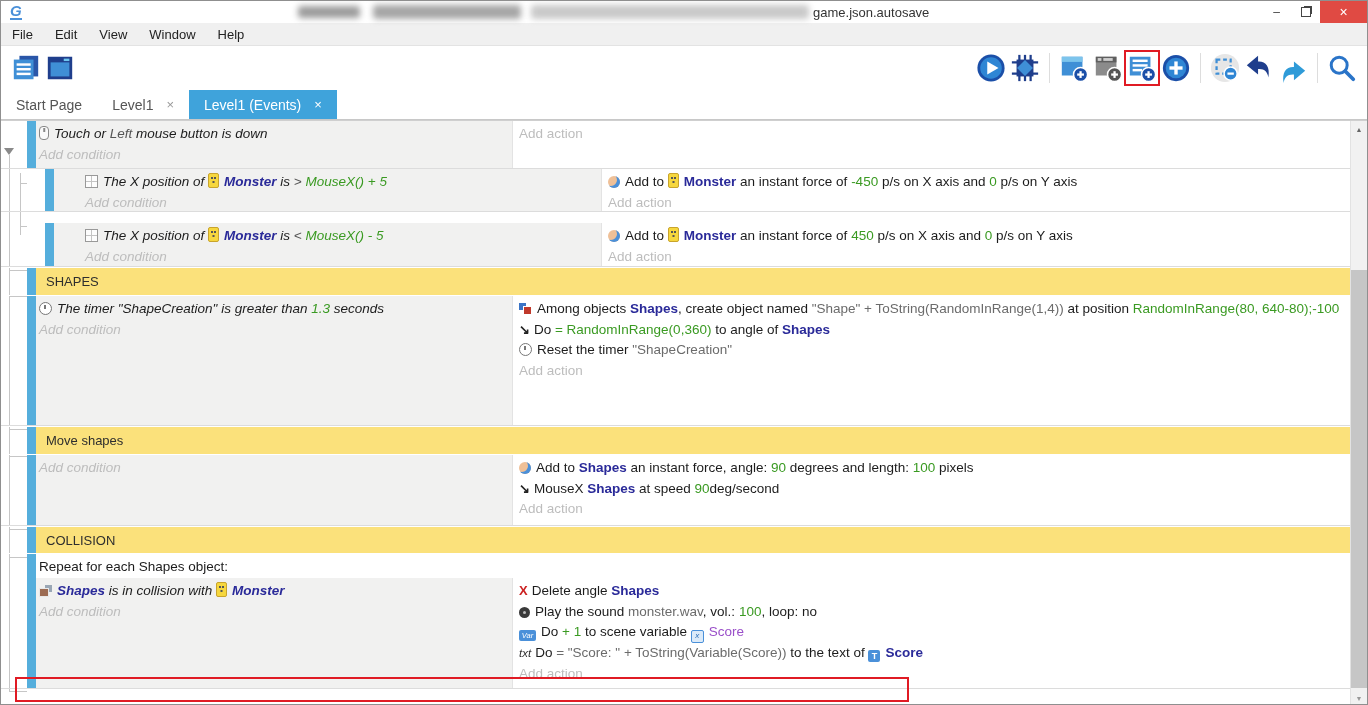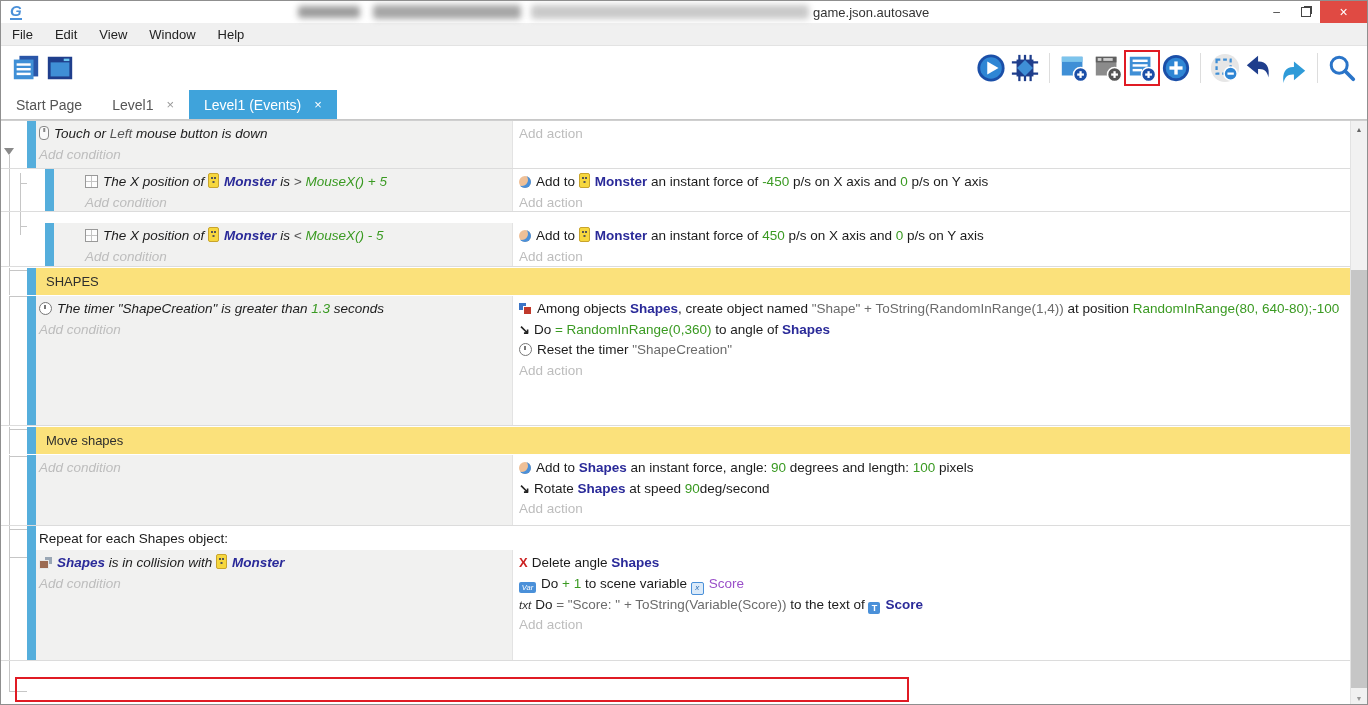--- a/index.html
+++ b/index.html
@@ -35,21 +35,21 @@
   
   .events{position:relative;height:586px;border-top:1px solid #cfcfcf;background:#fff;box-sizing:border-box;}
   .rows{position:absolute;left:0;top:0;right:17px;bottom:0;display:flex;flex-direction:column;overflow:hidden;}
   .row{display:flex;box-sizing:border-box;flex:none;}
   .row.ev{border-bottom:1px solid #dcdcdc;}
   .rail{width:26px;flex:none;}
   .ind{width:18px;flex:none;background:#fff;}
   .bar{width:9px;flex:none;background:#55aedc;}
   .cond{flex:none;background:#f1f1f0;padding:3px 6px 0 3px;box-sizing:border-box;border-right:1px solid #e3e3e3;font-style:italic;}
   .w1{width:477px;}
-  .w2{width:459px;padding-left:31px;}
+  .w2{width:548px;padding-left:31px;}
   .act{flex:1;background:#fff;padding:3px 10px 0 6px;box-sizing:border-box;}
   .line{line-height:20.5px;font-size:13.5px;color:#1c1c1c;}
   .ph{color:#bdbdbd;}
   .t-param{color:#555;}
   .t-expr{color:#3a9a22;}
   .t-obj{color:#2a2a99;font-weight:bold;}
   .t-str{color:#6b6b6b;}
   .t-var{color:#9a4fc9;}
   .fe-main{flex:1;display:flex;flex-direction:column;min-width:0;}
   .fe-header{padding:3px 0 0 3px;flex:none;height:21px;}
@@ -356,44 +356,52 @@
         <div class="rail"></div>
         <div class="bar"></div>
         <div class="cond w1">
           <div class="line ph">Add condition</div>
         </div>
         <div class="act">
           <div class="line">
             <span class="ic i-force"></span><span>Add to </span><span class="t-obj">Shapes</span><span> an instant force, angle: </span><span class="t-expr">90</span><span> degrees and length: </span><span class="t-expr">100</span><span> pixels</span>
           </div>
           <div class="line">
-            <span class="i-arrow">↘</span><span>Rotate </span><span class="t-obj">Shapes</span><span> at speed </span><span class="t-expr">90</span><span>deg/second</span>
+            <span class="i-arrow">↘</span><span>MouseX </span><span class="t-obj">Shapes</span><span> at speed </span><span class="t-expr">90</span><span>deg/second</span>
           </div>
           <div class="line ph">Add action</div>
         </div>
       </div>
 
+      <div class="row comment" style="height:28px;">
+        <div class="rail"></div>
+        <div class="bar"></div>
+        <div class="ctext">COLLISION</div>
+      </div>
 
       <div class="row ev" style="height:135px;">
         <div class="rail"></div>
         <div class="bar"></div>
         <div class="fe-main">
           <div class="line fe-header">Repeat for each Shapes object:</div>
           <div class="fe-body">
             <div class="cond w1">
               <div class="line">
                 <span class="ic i-coll"></span><span class="t-obj">Shapes</span><span> is in collision with </span><span class="ic i-monster"></span><span class="t-obj">Monster</span>
               </div>
               <div class="line ph">Add condition</div>
             </div>
             <div class="act">
               <div class="line">
                 <span class="i-del">X</span><span>Delete angle </span><span class="t-obj">Shapes</span>
               </div>
               <div class="line">
+                <span class="ic i-sound"></span><span>Play the sound </span><span class="t-str">monster.wav</span><span>, vol.: </span><span class="t-expr">100</span><span>, loop: no</span>
+              </div>
+              <div class="line">
                 <span class="ic i-var">Var</span><span>Do </span><span class="t-expr">+ 1</span><span> to scene variable </span><span class="ic i-scenevar">x</span><span class="t-var">Score</span>
               </div>
               <div class="line">
                 <span class="i-txt">txt</span><span>Do </span><span class="t-str">= "Score: " + ToString(Variable(Score))</span><span> to the text of </span><span class="ic i-textobj">T</span><span class="t-obj">Score</span>
               </div>
               <div class="line ph">Add action</div>
             </div>
           </div>
         </div>
       </div>

